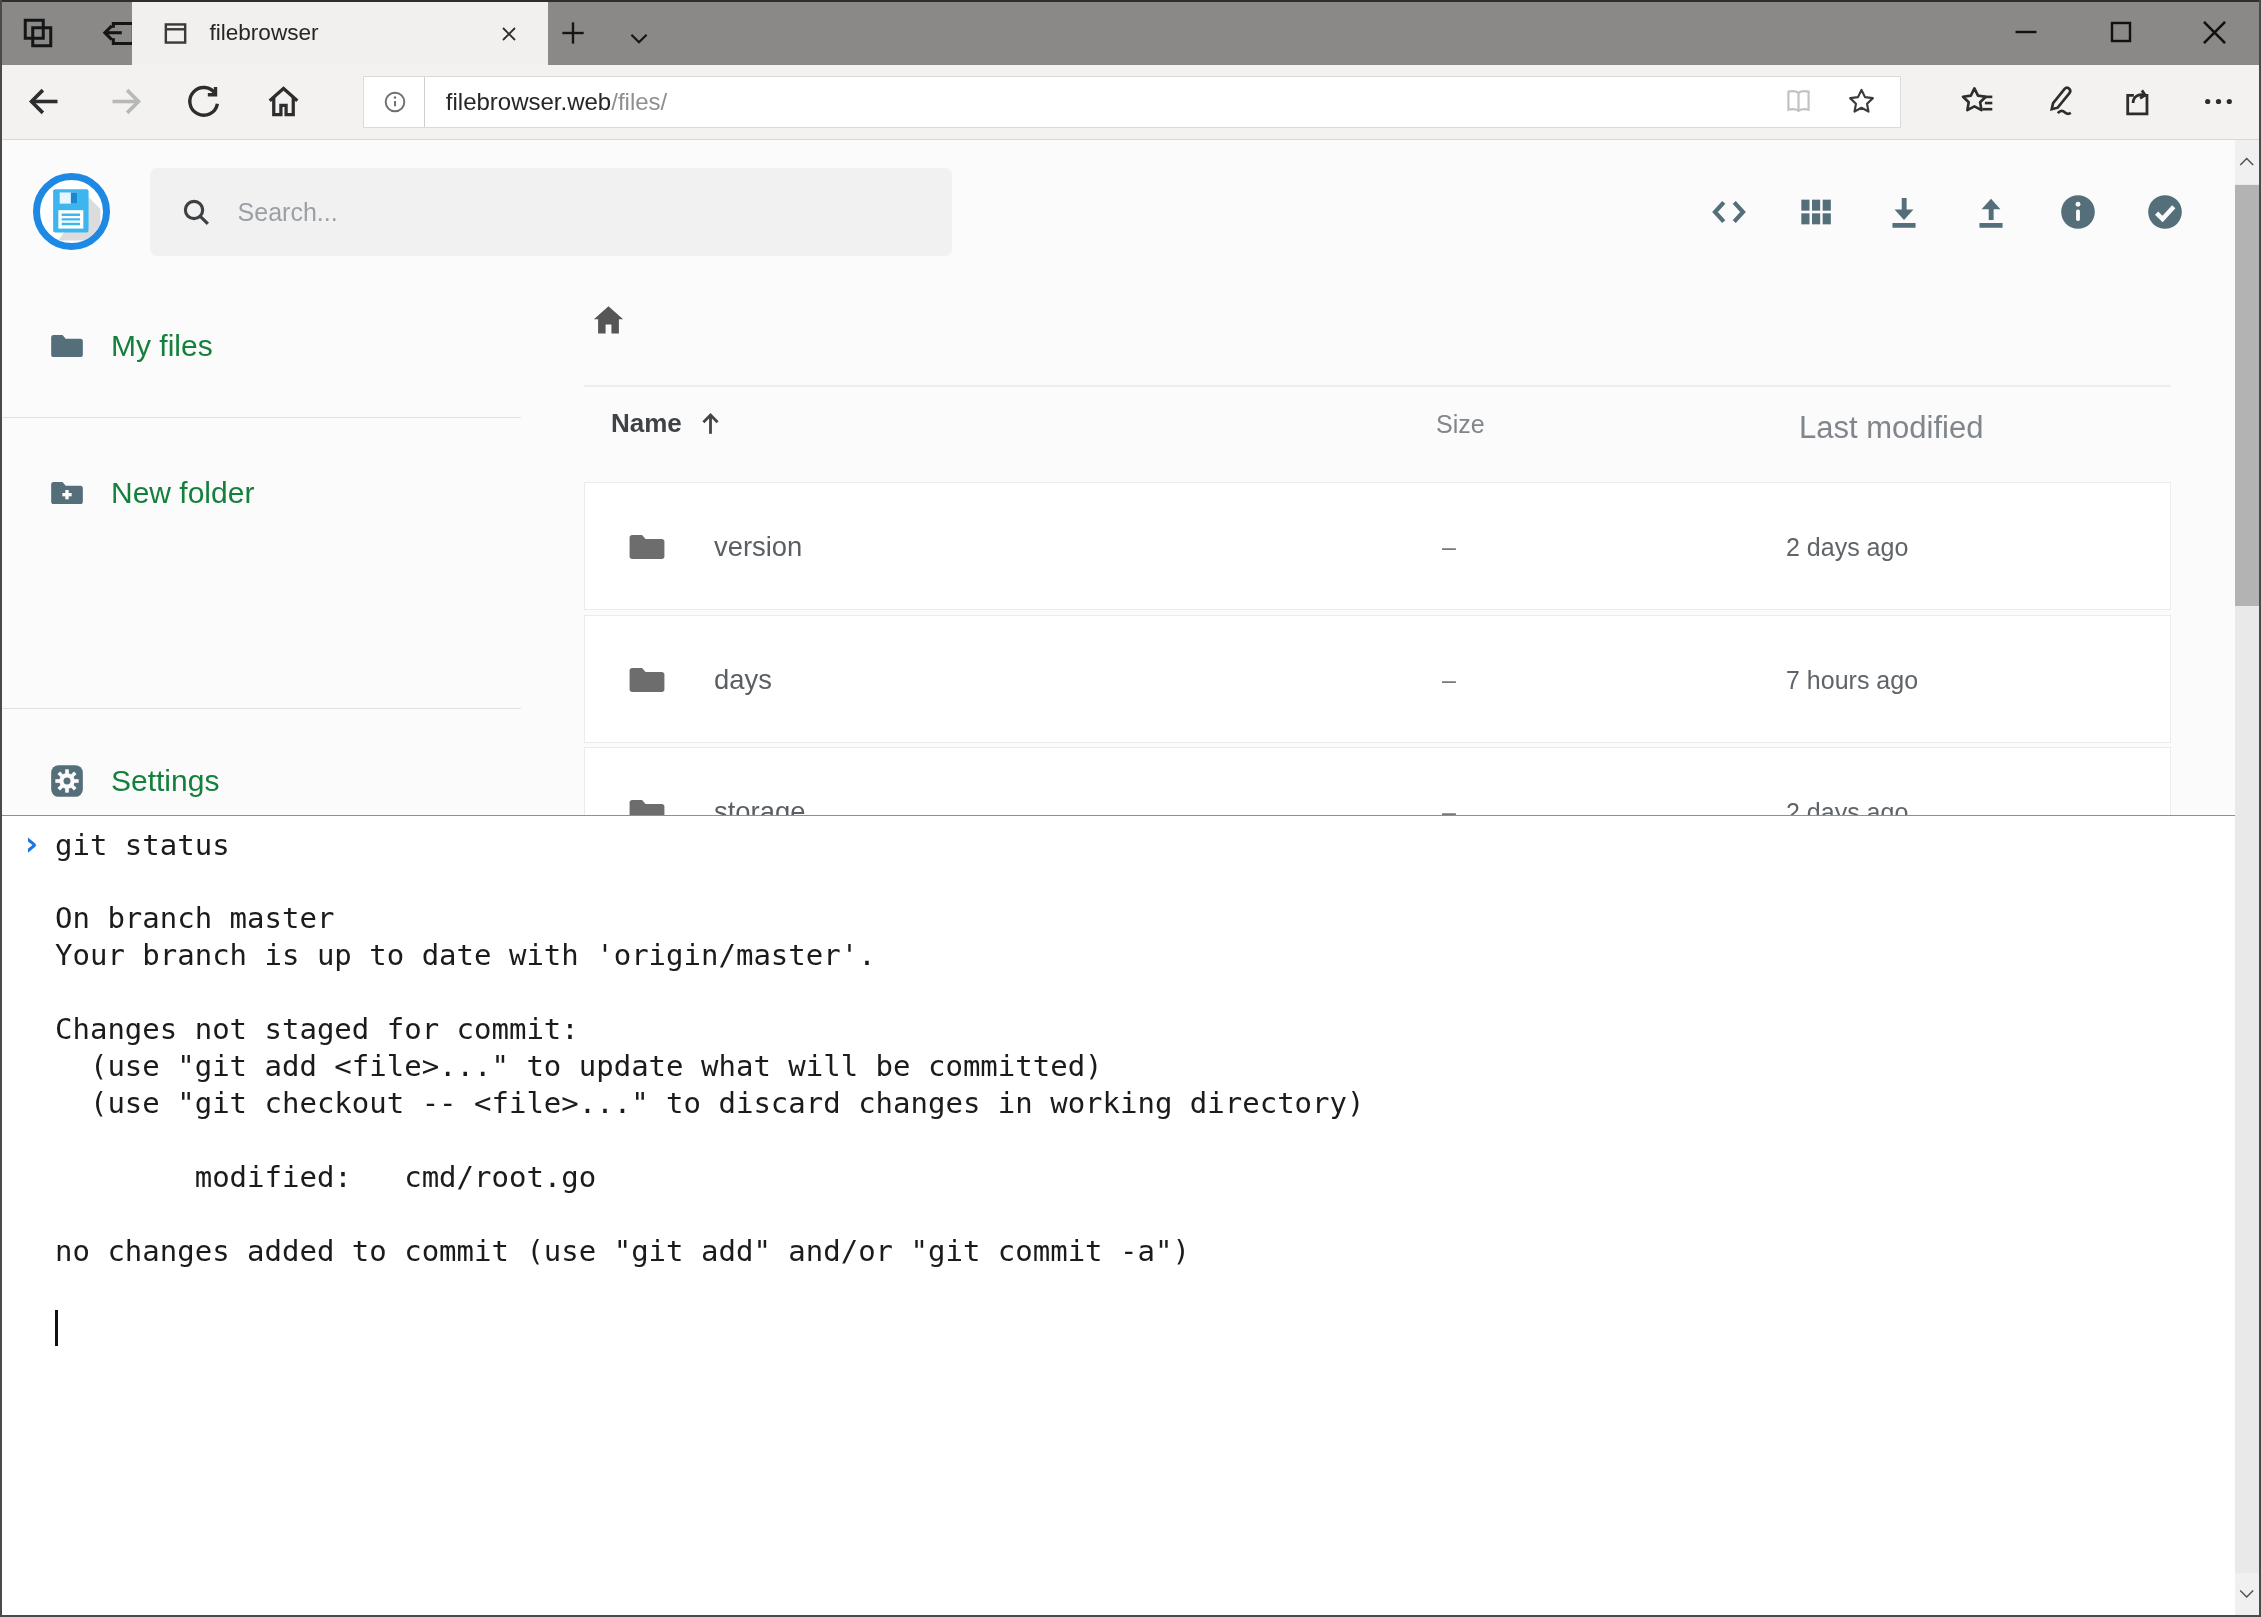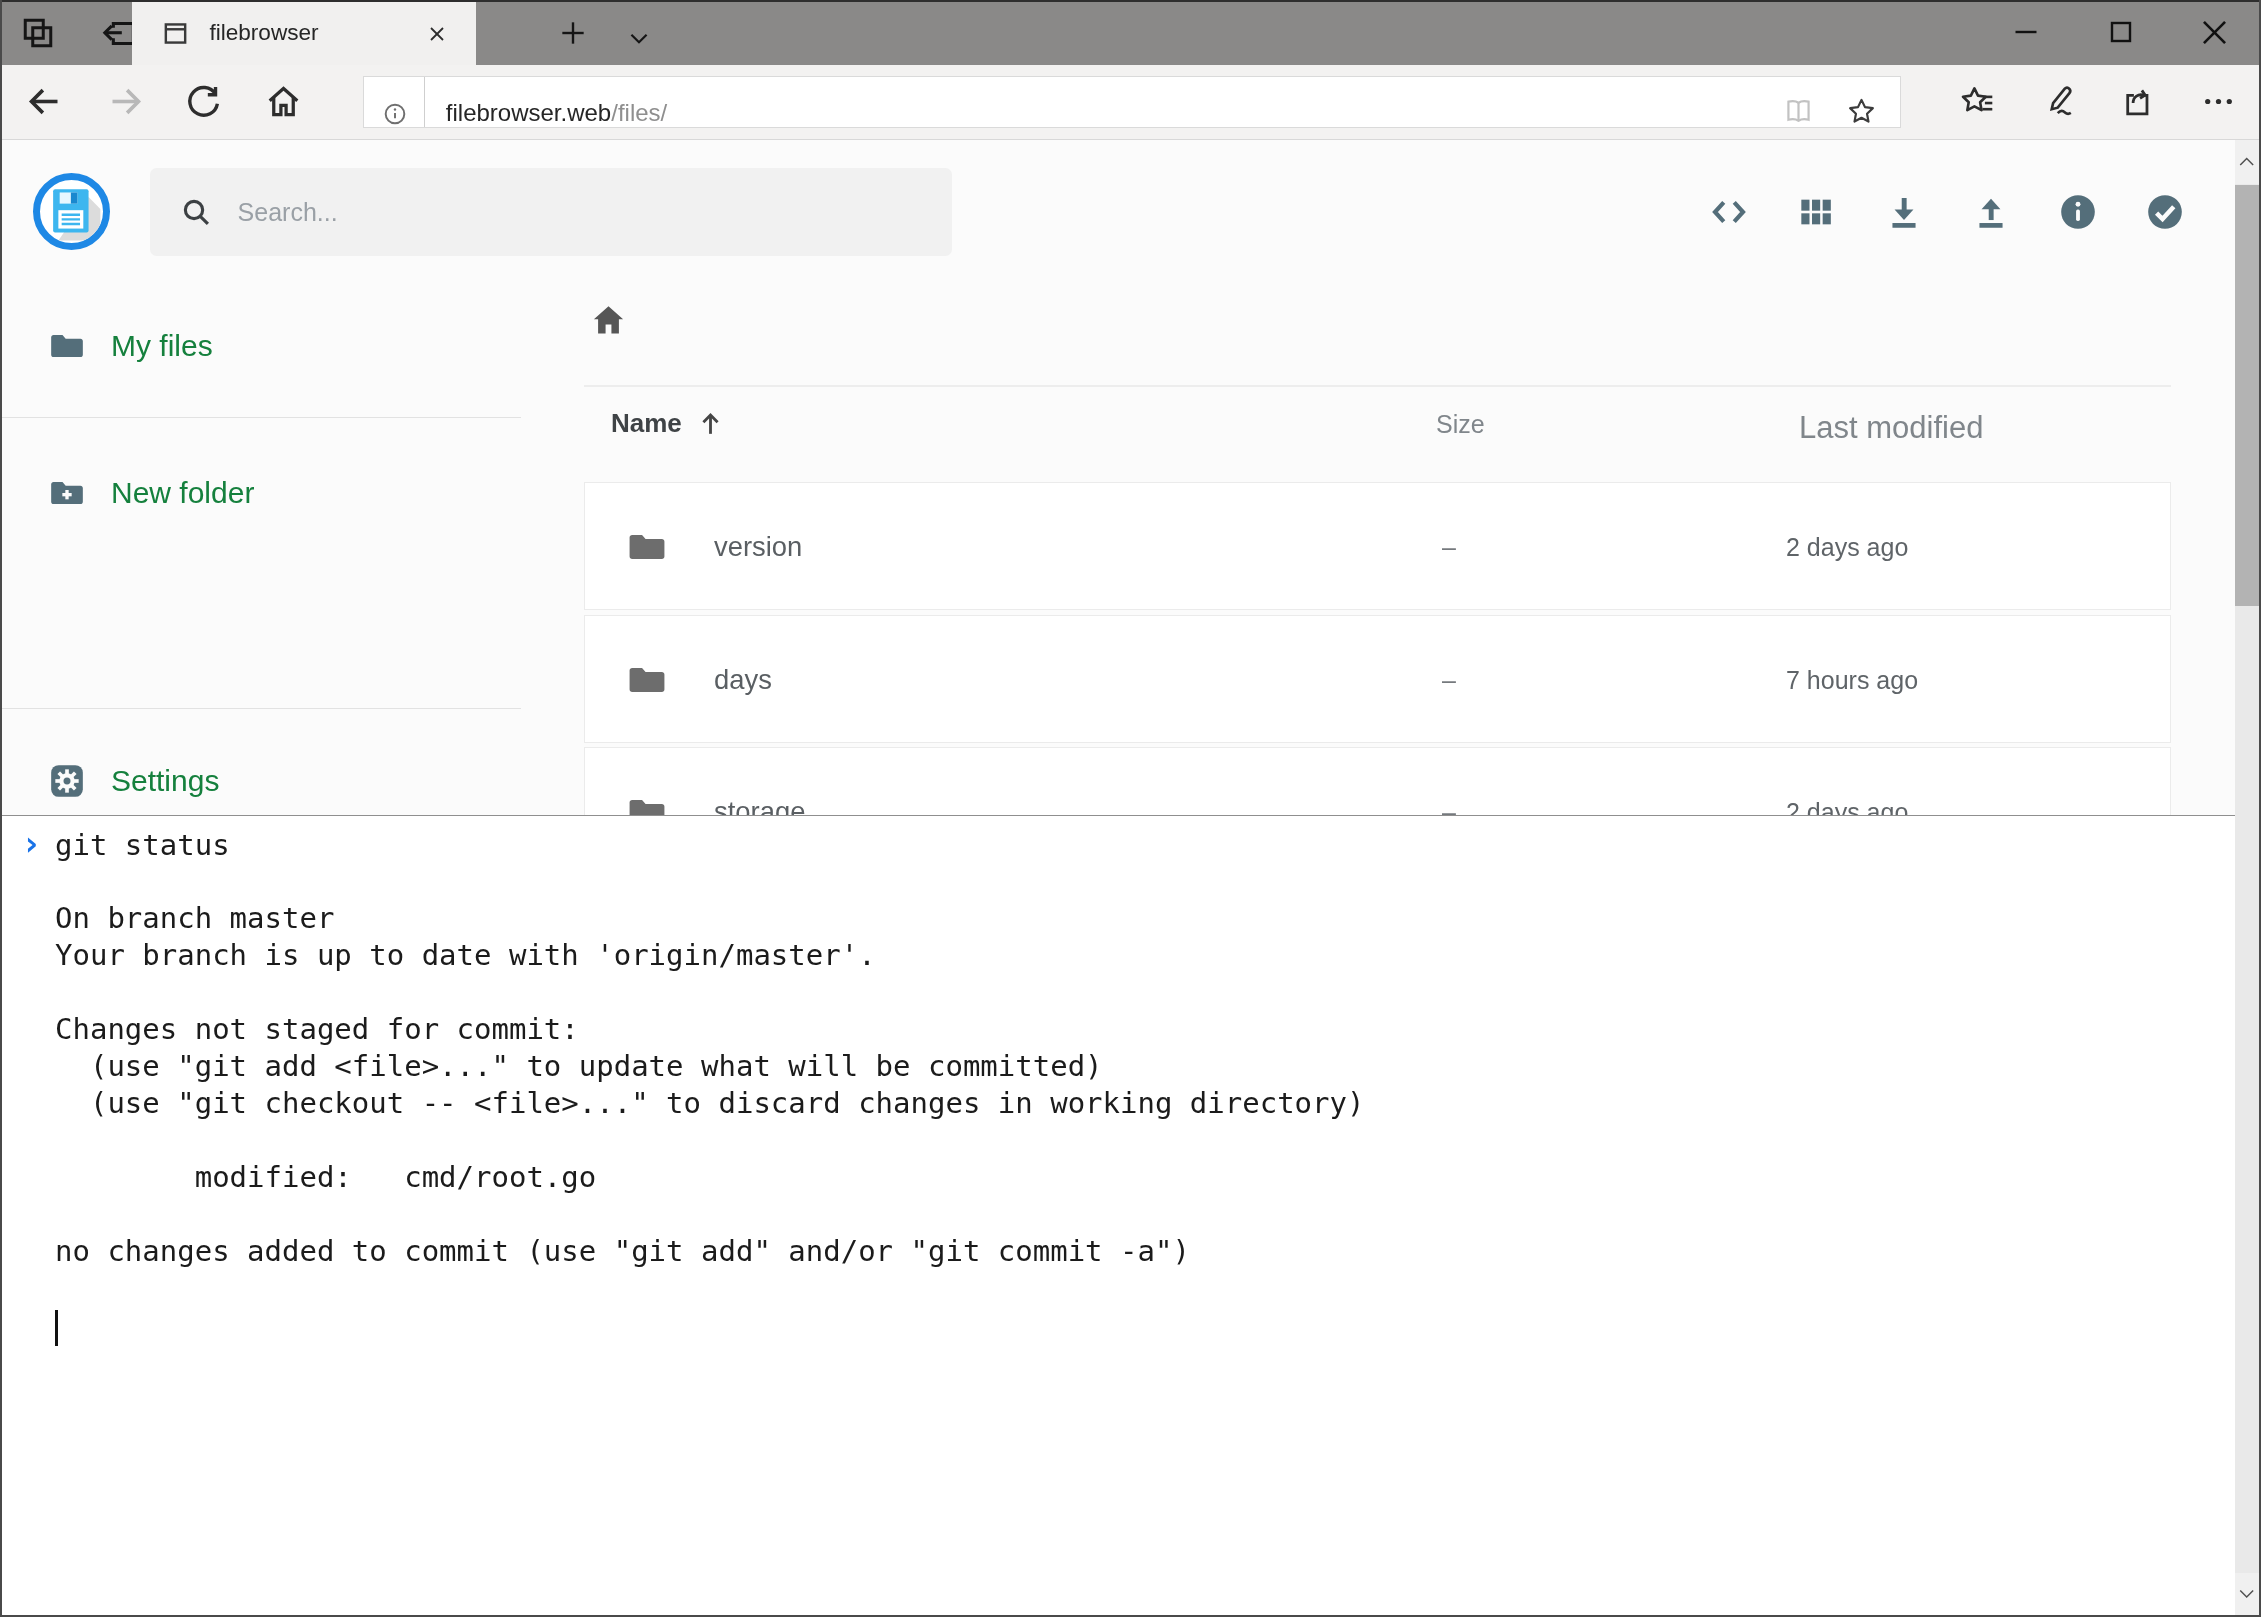--- a/index.html
+++ b/index.html
@@ -10,30 +10,30 @@
 
   
   .frame-top{left:0;top:0;width:2261px;height:1.6px;background:#2e2e2e;z-index:60}
   .frame-left{left:0;top:0;width:1.6px;height:1617px;background:#4a4a4a;z-index:60}
   .frame-right{left:2259px;top:0;width:2.4px;height:1617px;background:#4a4a4a;z-index:60}
   .frame-bottom{left:0;top:1615px;width:2261px;height:2.4px;background:#4a4a4a;z-index:60}
 
   
   .titlebar{left:0;top:0;width:2261px;height:65px;background:#8a8988}
   .tbtn{position:absolute;top:11.3px;width:44px;height:44px;display:flex;align-items:center;justify-content:center;color:#151515}
-  .tab{position:absolute;left:132px;top:1.6px;width:344px;height:63px;background:#f1f0ef;display:flex;align-items:center}
+  .tab{position:absolute;left:132px;top:1.6px;width:416px;height:63px;background:#f1f0ef;display:flex;align-items:center}
   .tab .favicon{margin-left:29px;color:#3a3a3a}
   .tabtitle{margin-left:19.4px;font-size:22.6px;color:#262626}
   .tabclose{position:absolute;right:26px;top:19.4px;width:26px;height:26px;display:flex;align-items:center;justify-content:center;color:#2c2c2c}
   .wbtn{position:absolute;top:1.6px;width:84px;height:61px;display:flex;align-items:center;justify-content:center;color:#111}
 
   
   .navbar{left:0;top:65px;width:2261px;height:74px;background:#f3f2f1;border-bottom:1.6px solid #d8d8d8}
   .nbtn{position:absolute;top:11.3px;width:50px;height:50px;display:flex;align-items:center;justify-content:center;color:#2d2d2d}
-  .addressbar{position:absolute;left:363px;top:10.5px;width:1538px;height:52px;background:#fff;border:0.8px solid #dadada;box-sizing:border-box;display:flex;align-items:flex-end}
+  .addressbar{position:absolute;left:363px;top:10.5px;width:1538px;height:52px;background:#fff;border:0.8px solid #dadada;box-sizing:border-box;display:flex;align-items:center}
   .addressbar .vsep{width:0.8px;height:100%;background:#cfcfcf;margin-left:16px}
   .urlhost{margin-left:21px;font-size:24px;color:#262626}
   .urlpath{font-size:24px;color:#8f8f8f}
   .abspacer{flex:1}
   .fieldicon{display:flex;align-items:center;justify-content:center}
 
   
   .page{left:0;top:140px;width:2261px;height:1477px;background:#fbfbfb}
 
   

